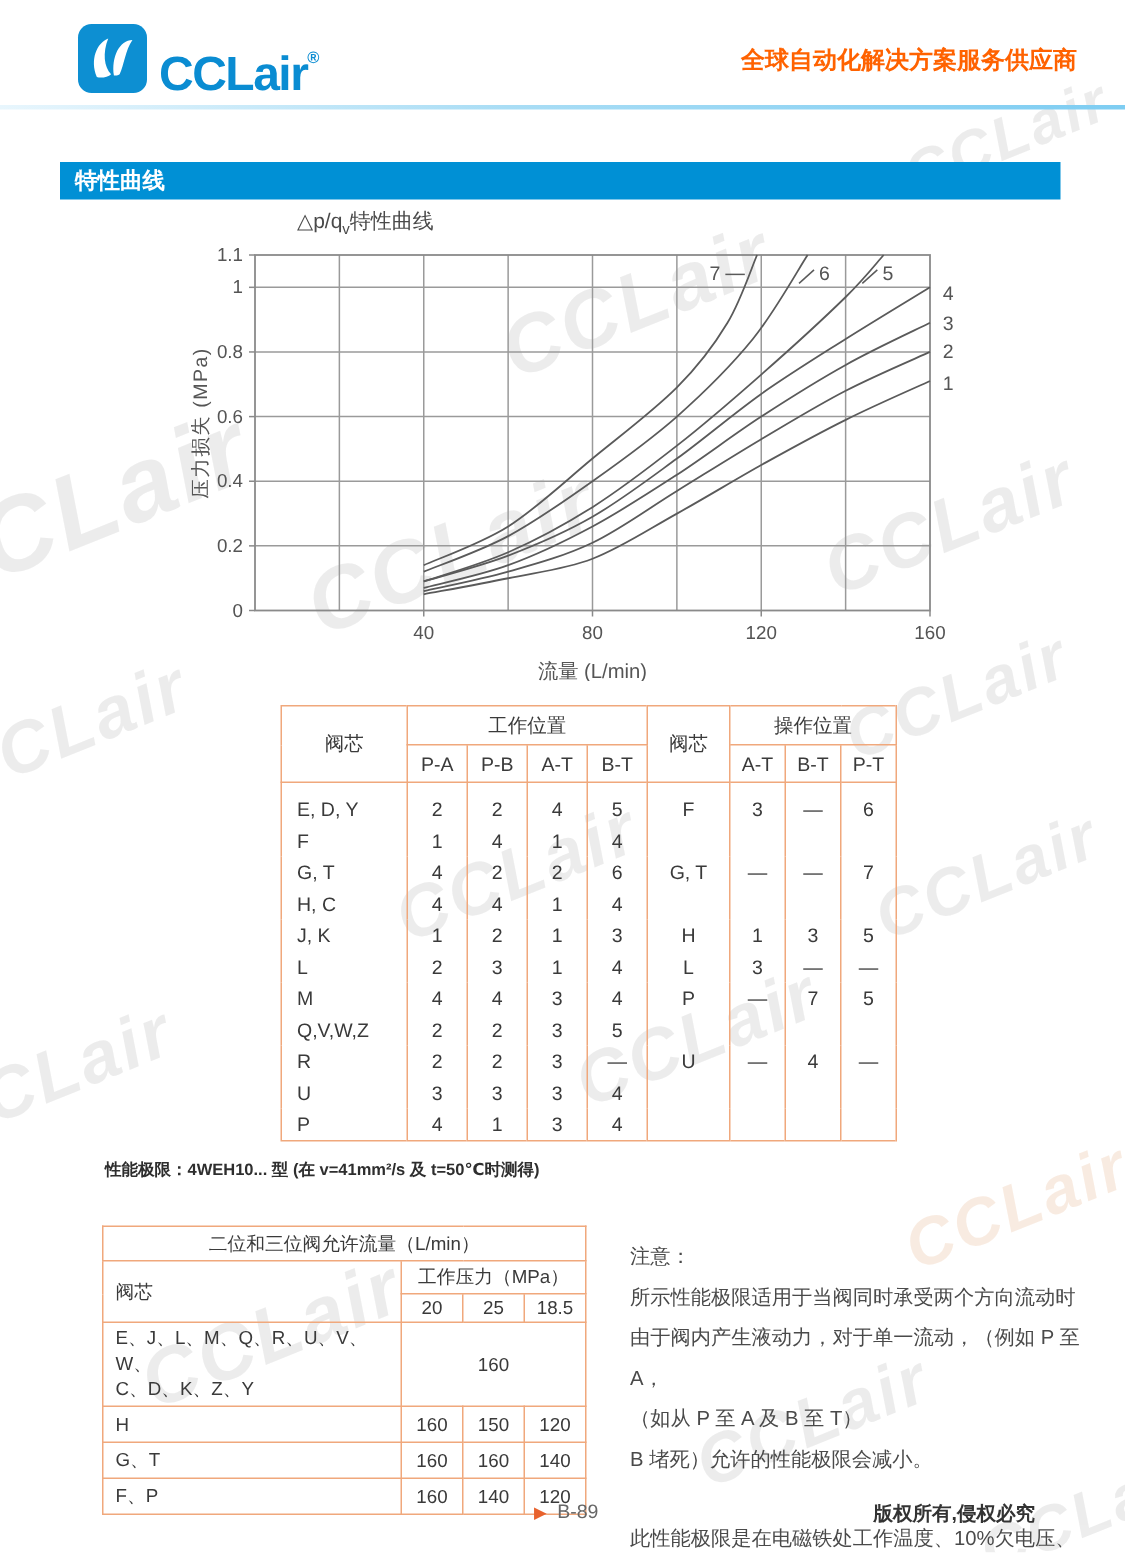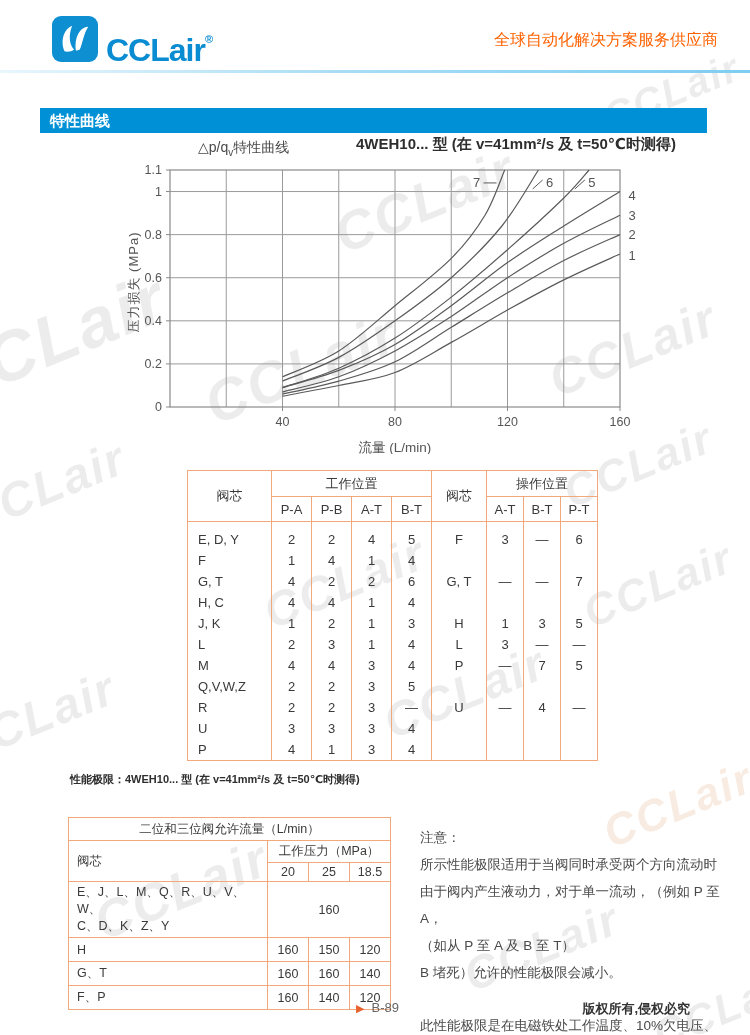--- a/index.html
+++ b/index.html
@@ -7,21 +7,21 @@
         font-family:"Liberation Sans","DejaVu Sans",sans-serif;color:#3a3a3a;}
   
   .wm{position:absolute;color:#bdbdbd;opacity:.27;font-weight:bold;font-style:italic;
       letter-spacing:2px;transform:rotate(-22deg);pointer-events:none;white-space:nowrap;z-index:1;}
   
   .logo-wrap{position:absolute;left:40px;top:16px;display:flex;align-items:flex-start;z-index:3;margin-left:12px;}
   .logo-box{width:46px;height:46px;background:#0d8fd2;border-radius:9px;display:flex;
             align-items:center;justify-content:center;}
   .logo-text{font-size:32px;font-weight:bold;color:#0a8cd2;margin-left:8px;line-height:46px;letter-spacing:-1px;}
   .logo-reg{font-size:11px;color:#0a8cd2;vertical-align:18px;font-weight:bold;}
-  .tagline{position:absolute;right:32px;top:30px;font-size:16px;font-weight:normal;color:#ff6200;z-index:3;}
+  .tagline{position:absolute;right:32px;top:30px;font-size:16px;font-weight:bold;color:#ff6200;z-index:3;}
   .header-rule{position:absolute;left:0;top:70px;width:750px;height:3px;
                background:linear-gradient(to right,#e8f6fd 0%,#a9ddf5 45%,#7ecdf2 100%);z-index:3;}
   
   .banner{position:absolute;left:40px;top:108px;width:667px;height:25px;background:#0090d5;
           color:#fff;font-size:15px;font-weight:bold;line-height:25px;padding-left:10px;
           box-sizing:border-box;z-index:3;}
   
   .chart-title-left{position:absolute;left:198px;top:139px;font-size:14px;color:#4a4a4a;z-index:3;}
   .chart-title-left sub{font-size:10px;}
   .chart-title-right{position:absolute;left:356px;top:135px;font-size:15px;font-weight:bold;color:#2e2e2e;z-index:3;}
@@ -86,21 +86,20 @@
       </svg>
     </div>
     <div class="logo-text"><span>CCLair</span><span class="logo-reg">®</span></div>
   </div>
   <div class="tagline">全球自动化解决方案服务供应商</div>
   <div class="header-rule"></div>
 
   <div class="banner">特性曲线</div>
 
   <div class="chart-title-left"><span>△p/q</span><sub>v</sub><span>特性曲线</span></div>
-  <div class="chart-title-right">4WEH10... 型 (在 v=41mm²/s 及 t=50℃时测得)</div>
 
   <svg class="chart-svg" width="540" height="296">
       <line x1="114.25" y1="12" x2="114.25" y2="249" stroke="#9a9a9a" stroke-width="1"></line>
       <line x1="170.5" y1="12" x2="170.5" y2="249" stroke="#9a9a9a" stroke-width="1"></line>
       <line x1="226.75" y1="12" x2="226.75" y2="249" stroke="#9a9a9a" stroke-width="1"></line>
       <line x1="283" y1="12" x2="283" y2="249" stroke="#9a9a9a" stroke-width="1"></line>
       <line x1="339.25" y1="12" x2="339.25" y2="249" stroke="#9a9a9a" stroke-width="1"></line>
       <line x1="395.5" y1="12" x2="395.5" y2="249" stroke="#9a9a9a" stroke-width="1"></line>
       <line x1="451.75" y1="12" x2="451.75" y2="249" stroke="#9a9a9a" stroke-width="1"></line>
       <line x1="58" y1="205.90909090909093" x2="508" y2="205.90909090909093" stroke="#9a9a9a" stroke-width="1"></line>

